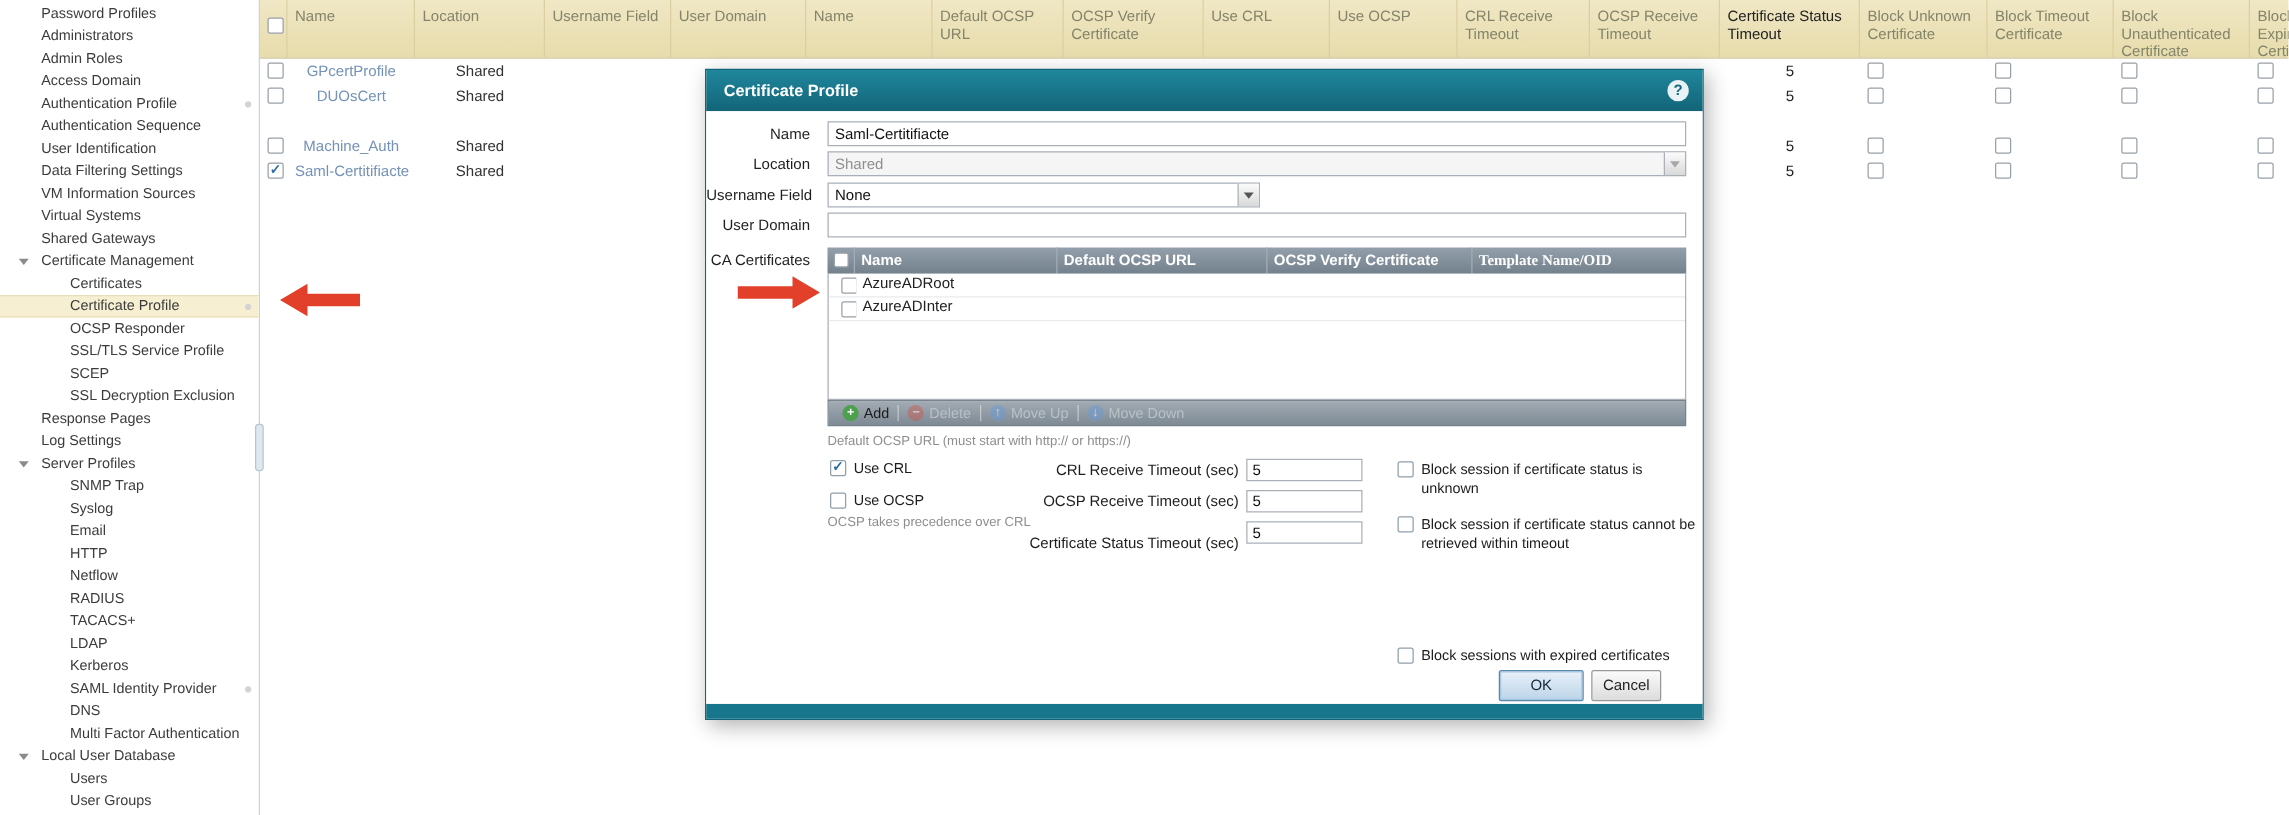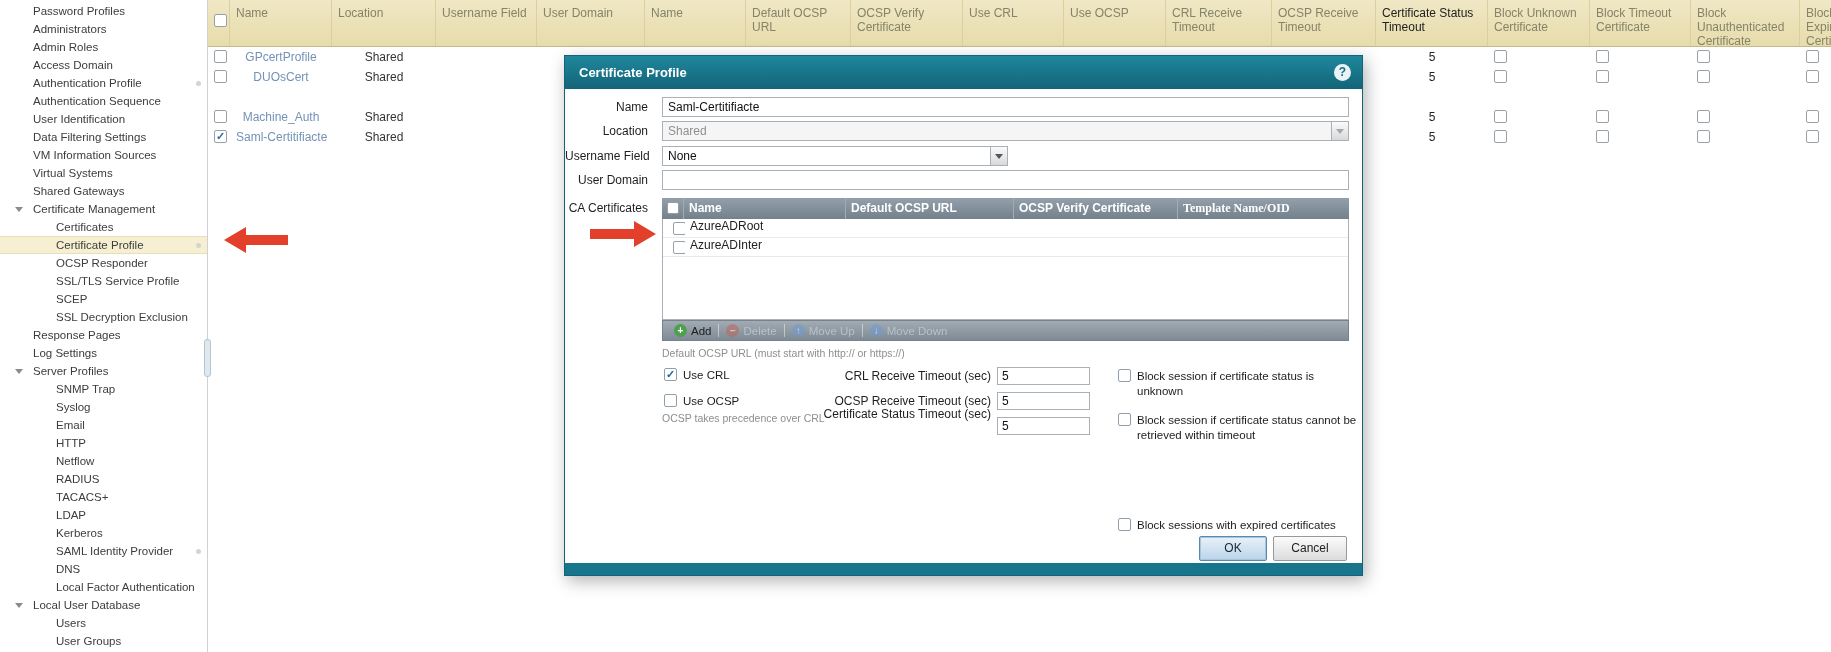--- a/index.html
+++ b/index.html
@@ -104,21 +104,21 @@
   .tlabel { position:absolute; left:180px; width:246px; text-align:right; font-size:12px; color:#1f1f1f;
             line-height:18px; white-space:nowrap; }
   .tinput { position:absolute; left:432px; width:93px; height:18px; border:1px solid #a9b0b8;
             font-size:12px; padding:0 4px; font-family:inherit; color:#111; }
 
   .btn { position:absolute; height:25px; font-size:12px; text-align:center; line-height:23px;
          border-radius:2px; cursor:pointer; font-family:inherit; }
   #btn-ok { left:634px; top:447px; width:68px; color:#15293a;
             background:linear-gradient(#e8f1fa,#bcd4e8); border:1px solid #5a89ad;
             box-shadow:inset 0 0 0 1px #a6c6de; }
-  #btn-cancel { left:708px; top:447px; width:74px; color:#222;
+  #btn-cancel { left:708px; top:447px; width:56px; color:#222;
                 background:linear-gradient(#fbfbfb,#dcdcdc); border:1px solid #989898; }
 
   
   .anno { position:absolute; z-index:30; }
 </style>
 </head>
 <body>
 
 <div id="screen">
 
@@ -148,21 +148,21 @@
     <div class="sb-item lvl2"><span>Syslog</span></div>
     <div class="sb-item lvl2"><span>Email</span></div>
     <div class="sb-item lvl2"><span>HTTP</span></div>
     <div class="sb-item lvl2"><span>Netflow</span></div>
     <div class="sb-item lvl2"><span>RADIUS</span></div>
     <div class="sb-item lvl2"><span>TACACS+</span></div>
     <div class="sb-item lvl2"><span>LDAP</span></div>
     <div class="sb-item lvl2"><span>Kerberos</span></div>
     <div class="sb-item lvl2"><span>SAML Identity Provider</span><span class="sb-dot"></span></div>
     <div class="sb-item lvl2"><span>DNS</span></div>
-    <div class="sb-item lvl2"><span>Local Factor Authentication</span></div>
+    <div class="sb-item lvl2"><span>Multi Factor Authentication</span></div>
     <div class="sb-item grp"><span class="tri"></span><span>Local User Database</span></div>
     <div class="sb-item lvl2"><span>Users</span></div>
     <div class="sb-item lvl2"><span>User Groups</span></div>
   </div>
   <div id="sidebar-handle"></div>
 
   <div id="main-table">
     <div class="mt-header">
       <div class="mt-hcell c-cb">
           <div class="cb"></div>
@@ -357,21 +357,21 @@
       <div class="cbrow" style="left:99px; top:305px;">
         <span class="cb2"></span>
         <span class="lbl">Use OCSP</span>
       </div>
       <div class="small-note" style="left:97px; top:323px;">OCSP takes precedence over CRL</div>
 
       <div class="tlabel" style="top:278px;">CRL Receive Timeout (sec)</div>
       <input class="tinput" style="top: 278px;" value="5">
       <div class="tlabel" style="top:303px;">OCSP Receive Timeout (sec)</div>
       <input class="tinput" style="top: 303px;" value="5">
-      <div class="tlabel" style="top:316px;">Certificate Status Timeout (sec)</div>
+      <div class="tlabel" style="top:336px;">Certificate Status Timeout (sec)</div>
       <input class="tinput" style="top: 328px;" value="5">
 
       <div class="cbrow" style="left:553px; top:280px;">
         <span class="cb2"></span>
         <span class="lbl">Block session if certificate status is
 unknown</span>
       </div>
       <div class="cbrow" style="left:553px; top:324px;">
         <span class="cb2"></span>
         <span class="lbl">Block session if certificate status cannot be

